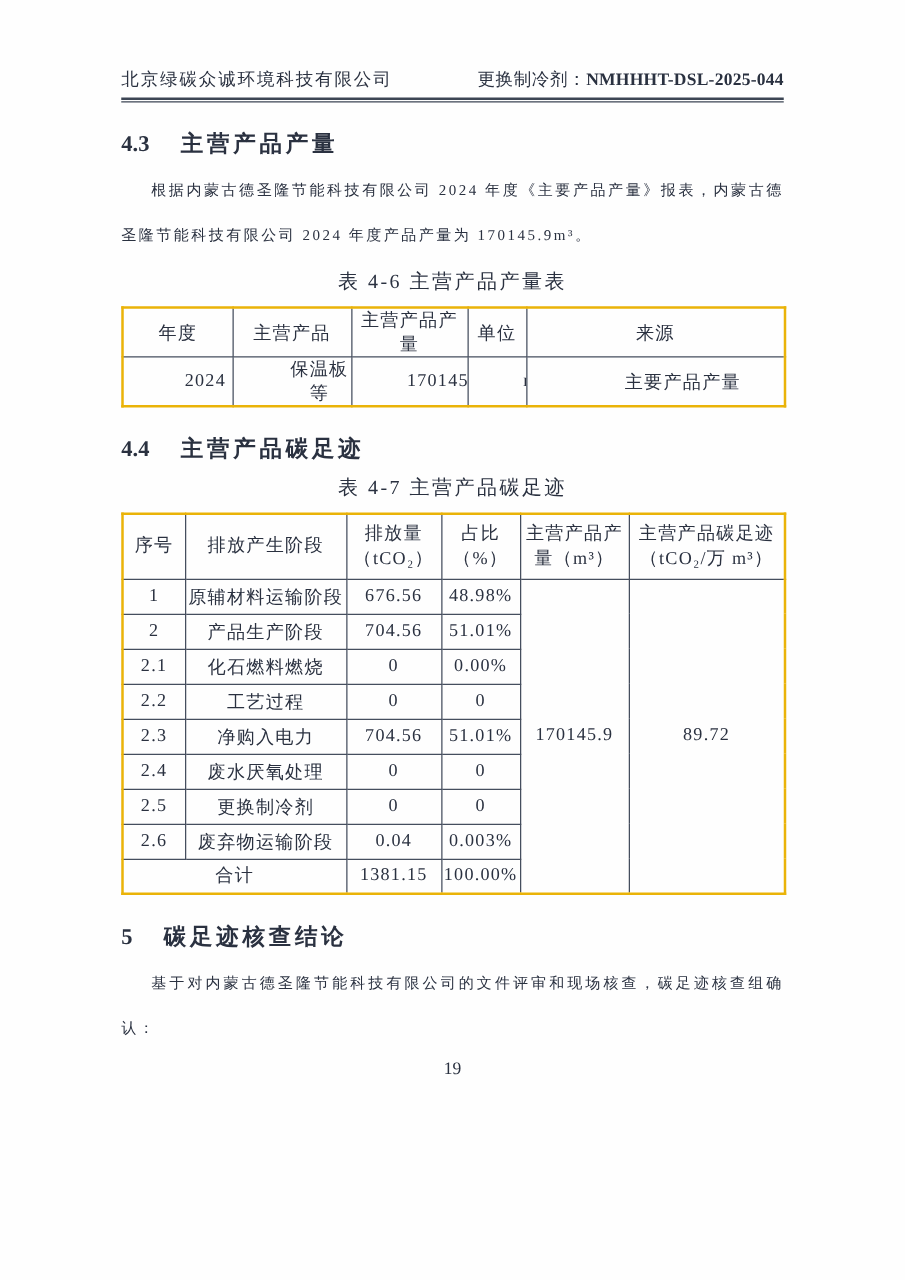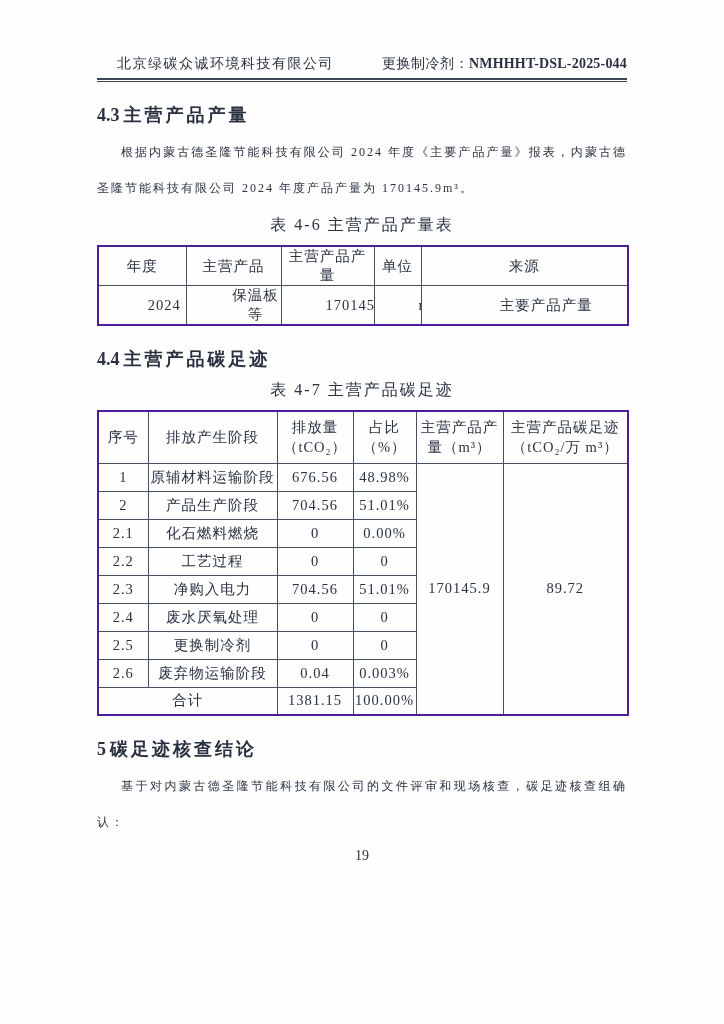--- a/index.html
+++ b/index.html
@@ -14,53 +14,52 @@
   .page {
     width:724px; height:1024px;
     background:#fefefe;
     padding:55px 97px 0 97px;
   }
   
   .doc-header {
     display:flex; justify-content:space-between; align-items:flex-end;
     font-size:14px; letter-spacing:1.5px;
     padding-bottom:5px;
-    margin-left:20px;
   }
   .doc-header .file-no { letter-spacing:0.5px; }
   .doc-header .file-no .val { letter-spacing:0.2px; font-weight:600; }
   .header-rule {
     height:4px;
     border-top:2px solid #3c4554;
     border-bottom:1px solid #3c4554;
   }
   
   .section-heading {
-    display:flex; align-items:baseline; gap:4px;
+    display:flex; align-items:baseline; gap:25px;
     font-weight:bold; font-size:18px;
     margin-top:21px;
   }
   .section-heading .num { letter-spacing:0; }
   .section-heading .ttl { letter-spacing:3px; }
   
   .para {
     font-size:12px; line-height:36px;
     text-indent:2em; text-align:justify;
     letter-spacing:2px;
     margin-top:7px;
   }
   
   .caption {
     text-align:center; font-size:16px; letter-spacing:2px;
     margin-top:9px; margin-bottom:9px;
   }
   
   table {
     width:100%; border-collapse:collapse; table-layout:fixed;
-    border:2px solid #4c1d95;
+    border:2px solid #eab308;
   }
   th,td {
     border:1px solid #454e5e;
     text-align:center; vertical-align:middle;
     font-weight:normal;
     font-size:14.5px;
     letter-spacing:1px;
     overflow:hidden;
   }
   .t46 th { height:31px; }

